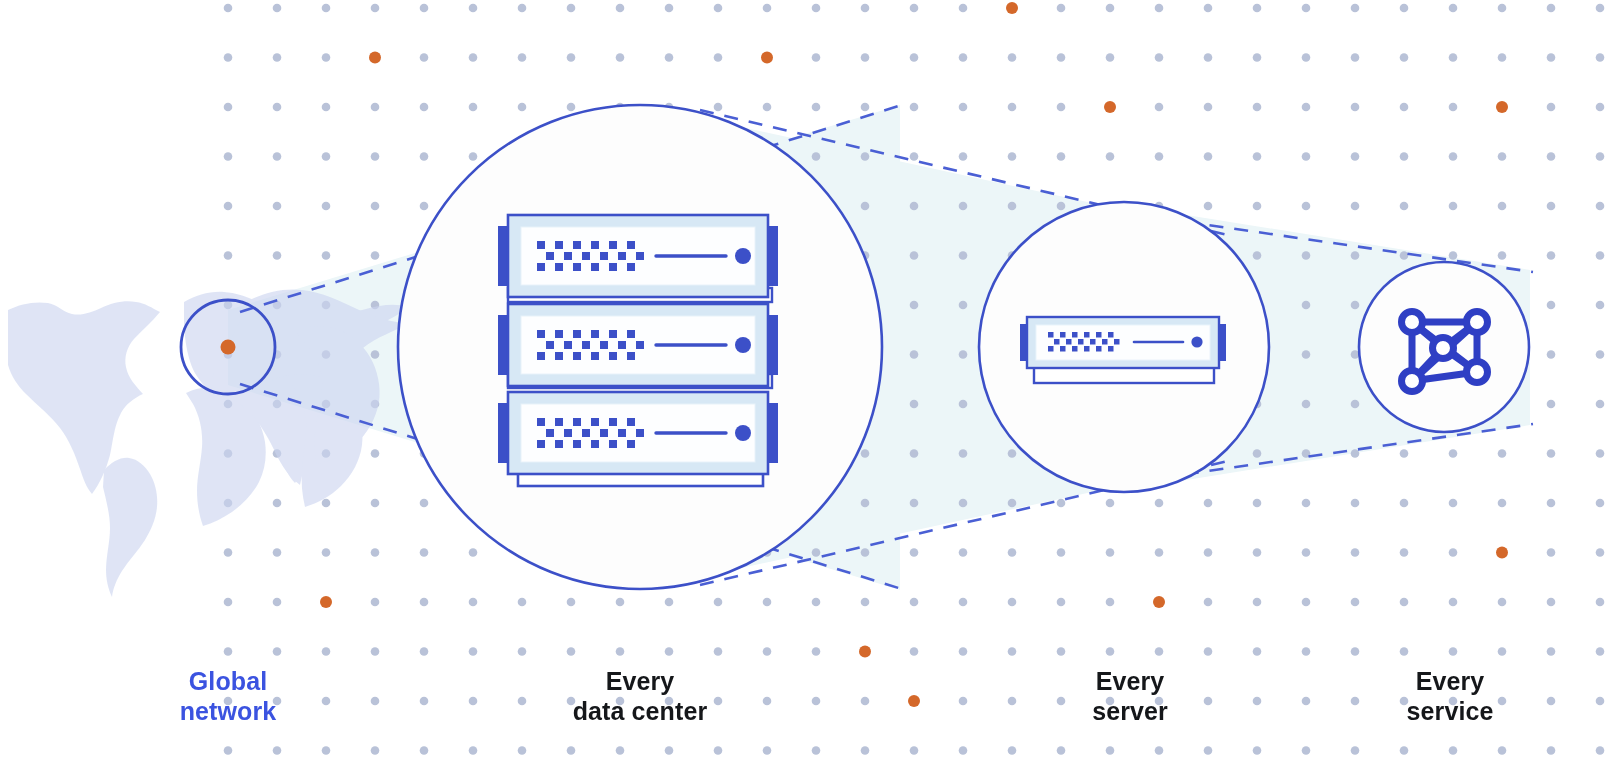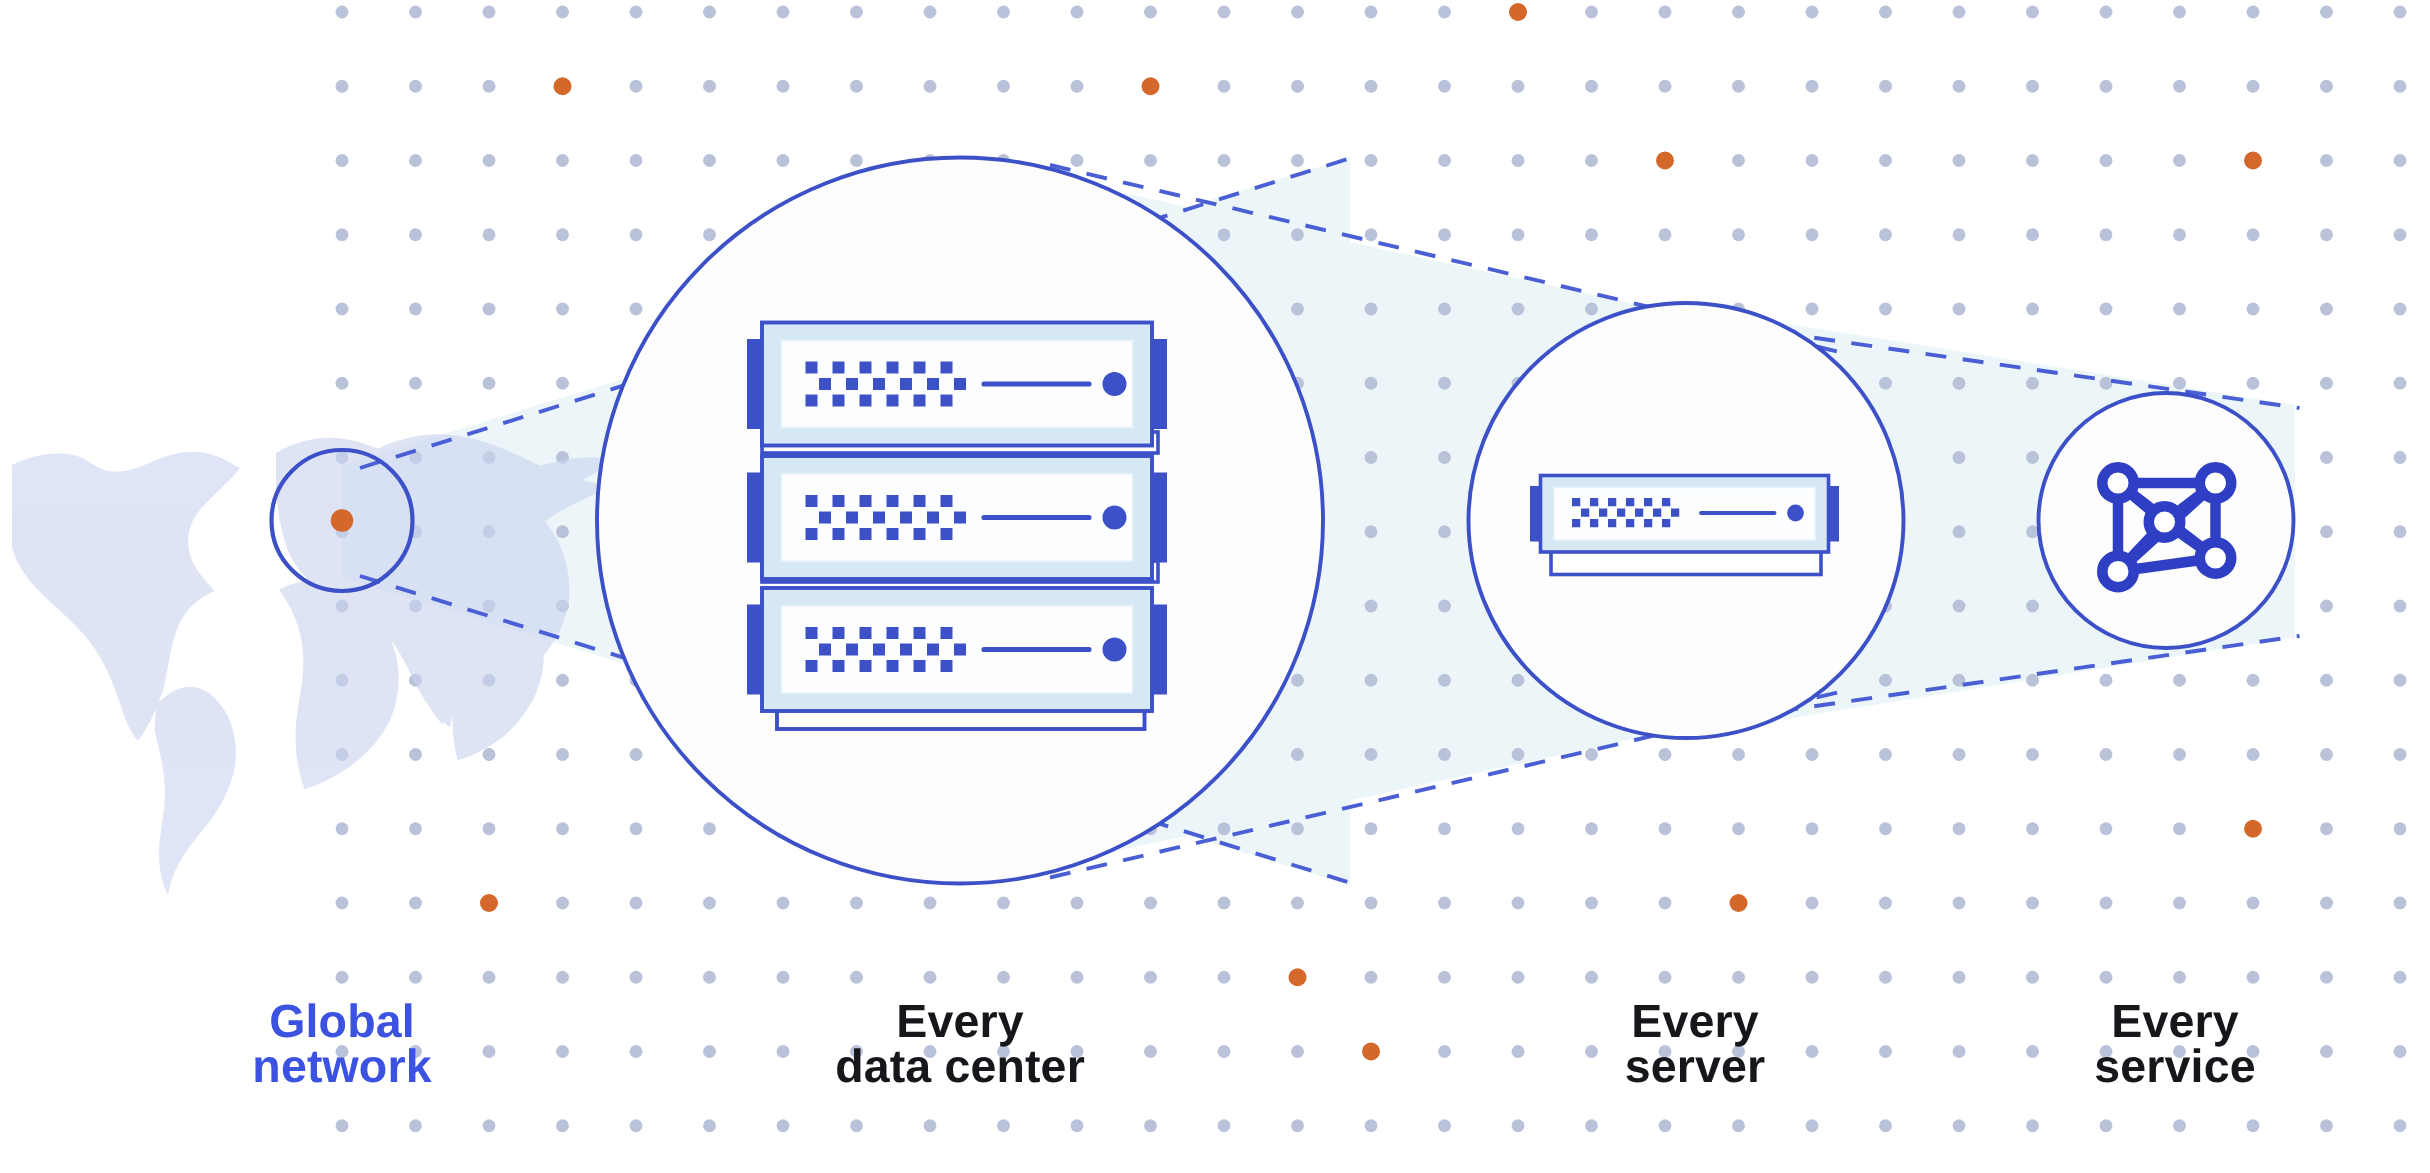--- a/index.html
+++ b/index.html
@@ -18,21 +18,21 @@
   #scene{
     position:absolute;
     inset:0;
     width:1620px;
     height:782px;
     display:block;
   }
   .label{
     position:absolute;
     text-align:center;
-    font-size:31px;
+    font-size:25px;
     line-height:30px;
     font-weight:700;
     letter-spacing:0.1px;
     white-space:pre-line;
     color:#15171a;
     user-select:none;
   }
   .label.accent{ color:#3b53e0; }
   #label-global   { left:118px;  top:666px; width:220px; }
   #label-dc       { left:530px;  top:666px; width:220px; }

